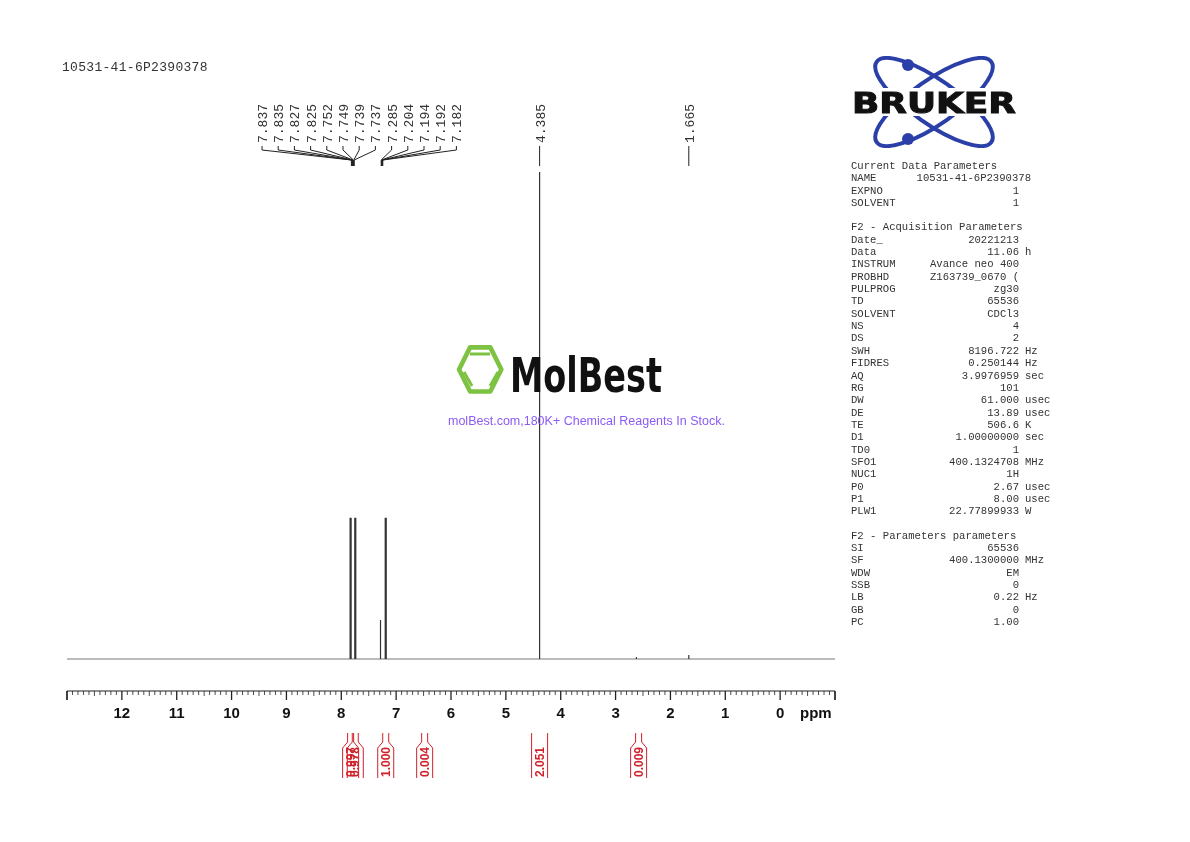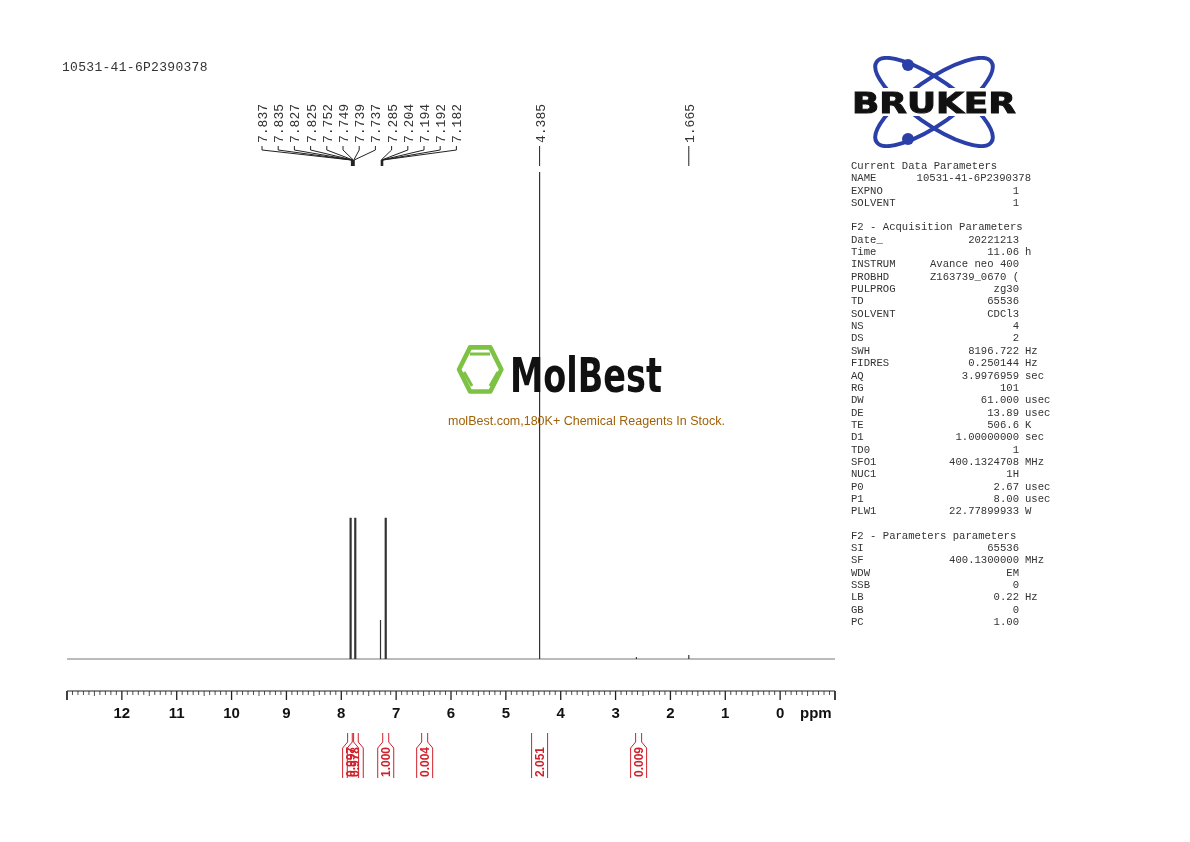--- a/index.html
+++ b/index.html
@@ -9,21 +9,21 @@
   #spectrum-svg{position:absolute;left:0;top:0;}
   #params{position:absolute;left:851px;top:160px;font-size:10.6px;line-height:12.35px;color:#333;font-family:Liberation Mono, monospace;}
   .prow{display:flex;white-space:pre;}
   .pk{width:64px;}
   .pv{width:104px;text-align:right;}
   .pu{padding-left:6px;}
   .phead{white-space:pre;}
   .pgap{height:12px;}
   #bruker-logo{position:absolute;left:848px;top:56px;}
   #molbest{position:absolute;left:448px;top:340px;}
-  #molbest-text{position:absolute;left:448px;top:414px;font-size:12.5px;color:#a16207;white-space:nowrap;}
+  #molbest-text{position:absolute;left:448px;top:414px;font-size:12.5px;color:#8b5cf6;white-space:nowrap;}
 </style>
 </head>
 <body>
 
 <div id="sample-title" class="mono">10531-41-6P2390378</div>
 
 <svg id="spectrum-svg" width="1190" height="842">
   <g id="peak-label-group">
       <text x="0" y="0" font-size="13" font-family="Liberation Mono, monospace" fill="#333" transform="translate(267,143) rotate(-90)">7.837</text>
       <polyline points="262,146 262,150 351.4,160 351.4,166" fill="none" stroke="#222" stroke-width="1"></polyline>
@@ -273,21 +273,21 @@
 </div>
 
 <div id="params" class="mono">
     <div class="phead">Current Data Parameters</div>
     <div class="prow"><span class="pk">NAME</span><span class="pv" style="width: 116px;">10531-41-6P2390378</span><span class="pu"></span></div>
     <div class="prow"><span class="pk">EXPNO</span><span class="pv">1</span><span class="pu"></span></div>
     <div class="prow"><span class="pk">SOLVENT</span><span class="pv">1</span><span class="pu"></span></div>
     <div class="pgap"></div>
     <div class="phead">F2 - Acquisition Parameters</div>
     <div class="prow"><span class="pk">Date_</span><span class="pv">20221213</span><span class="pu"></span></div>
-    <div class="prow"><span class="pk">Time</span><span class="pv">11.06</span><span class="pu">h</span></div>
+    <div class="prow"><span class="pk">Data</span><span class="pv">11.06</span><span class="pu">h</span></div>
     <div class="prow"><span class="pk">INSTRUM</span><span class="pv">Avance neo 400</span><span class="pu"></span></div>
     <div class="prow"><span class="pk">PROBHD</span><span class="pv">Z163739_0670 (</span><span class="pu"></span></div>
     <div class="prow"><span class="pk">PULPROG</span><span class="pv">zg30</span><span class="pu"></span></div>
     <div class="prow"><span class="pk">TD</span><span class="pv">65536</span><span class="pu"></span></div>
     <div class="prow"><span class="pk">SOLVENT</span><span class="pv">CDCl3</span><span class="pu"></span></div>
     <div class="prow"><span class="pk">NS</span><span class="pv">4</span><span class="pu"></span></div>
     <div class="prow"><span class="pk">DS</span><span class="pv">2</span><span class="pu"></span></div>
     <div class="prow"><span class="pk">SWH</span><span class="pv">8196.722</span><span class="pu">Hz</span></div>
     <div class="prow"><span class="pk">FIDRES</span><span class="pv">0.250144</span><span class="pu">Hz</span></div>
     <div class="prow"><span class="pk">AQ</span><span class="pv">3.9976959</span><span class="pu">sec</span></div>

